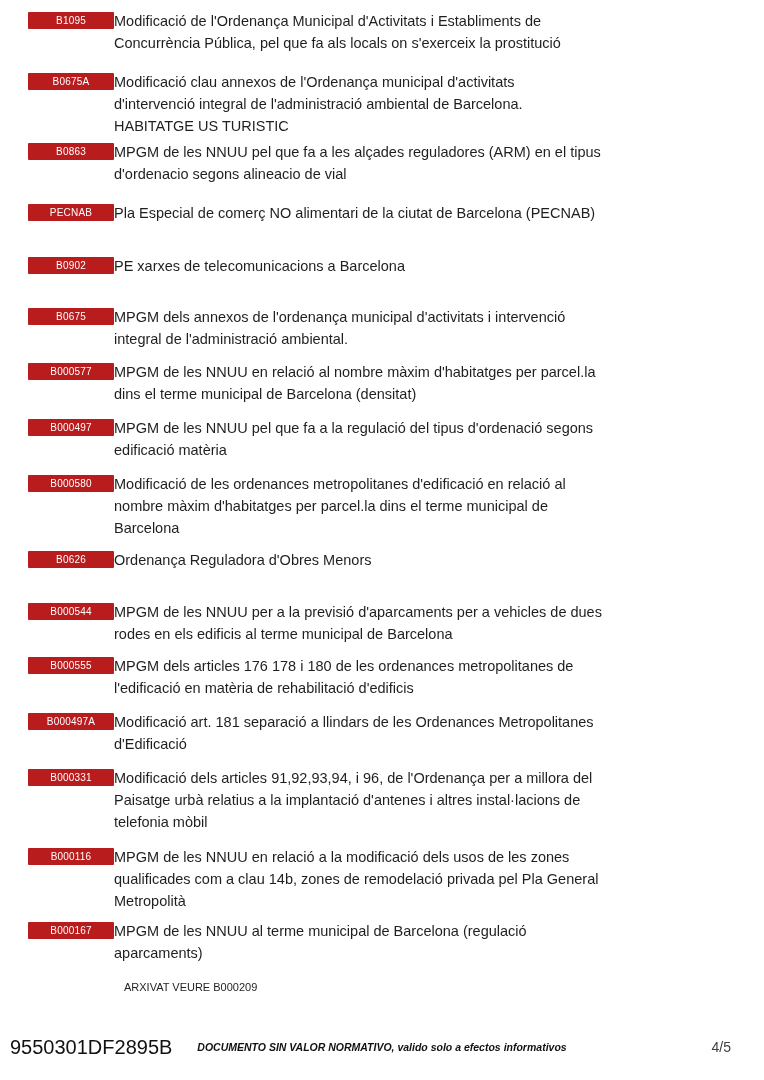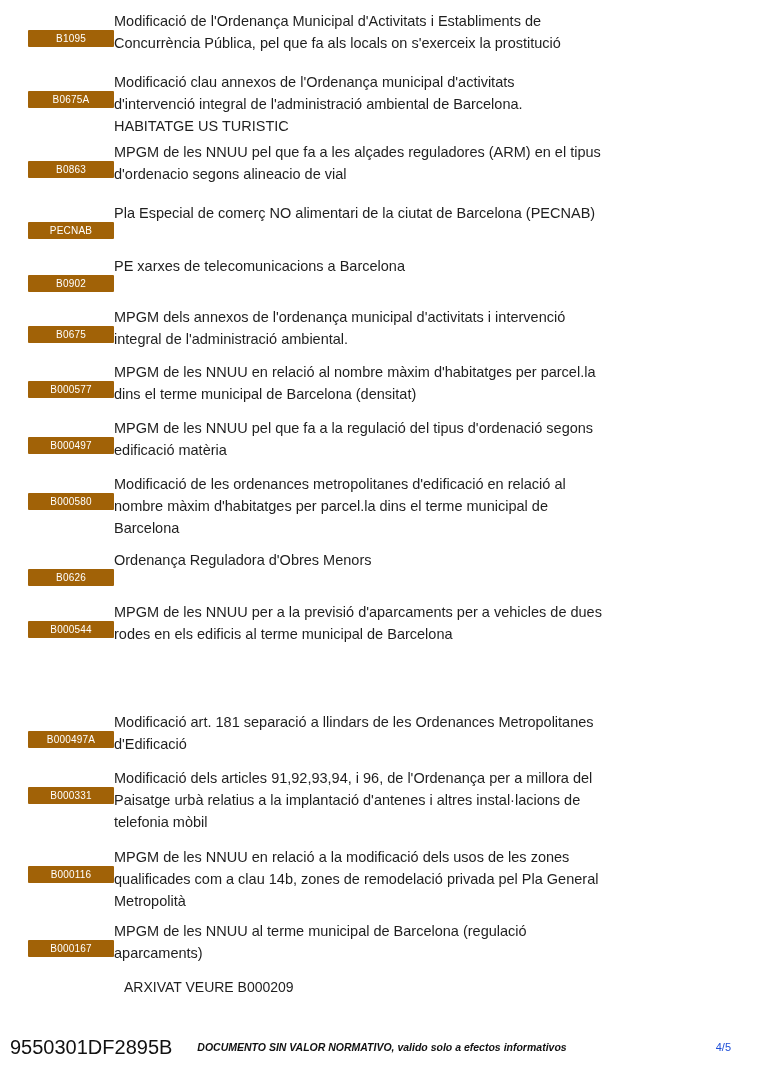--- a/index.html
+++ b/index.html
@@ -16,41 +16,41 @@
   .entry {
     position: absolute;
     left: 28px;
     width: 610px;
     display: flex;
     align-items: flex-start;
   }
   .badge {
     flex: 0 0 86px;
     height: 17px;
-    margin-top: 20px;
-    background: #a16207;
+    margin-top: 2px;
+    background: #b91c1c;
     color: #ffffff;
     font-size: 10px;
     line-height: 17px;
     text-align: center;
     letter-spacing: 0.2px;
     border-radius: 1px;
   }
   .entry-text {
     flex: 1;
     color: #1f1f1f;
     font-size: 14.5px;
     line-height: 22px;
     white-space: pre-line;
   }
   .note {
     position: absolute;
     left: 124px;
     color: #1f1f1f;
-    font-size: 14px;
+    font-size: 11px;
     line-height: 22px;
   }
   .footer {
     position: absolute;
     left: 0;
     right: 0;
     top: 1036px;
     height: 22px;
     display: flex;
     align-items: center;
@@ -67,22 +67,22 @@
     right: 0;
     text-align: center;
     color: #111111;
     font-size: 10.5px;
     font-weight: bold;
     font-style: italic;
   }
   .footer-page {
     position: absolute;
     right: 33px;
-    color: #1d4ed8;
-    font-size: 11px;
+    color: #404040;
+    font-size: 14px;
   }
 </style>
 </head>
 <body>
 
 <div class="page">
 
   <div class="entry" style="top:10px">
     <div class="badge">B1095</div>
     <div class="entry-text">Modificació de l'Ordenança Municipal d'Activitats i Establiments de
@@ -130,20 +130,25 @@
   </div>
   <div class="entry" style="top:549px">
     <div class="badge">B0626</div>
     <div class="entry-text">Ordenança Reguladora d'Obres Menors</div>
   </div>
   <div class="entry" style="top:601px">
     <div class="badge">B000544</div>
     <div class="entry-text">MPGM de les NNUU per a la previsió d'aparcaments per a vehicles de dues
 rodes en els edificis al terme municipal de Barcelona</div>
   </div>
+  <div class="entry" style="top:655px">
+    <div class="badge">B000555</div>
+    <div class="entry-text">MPGM dels articles 176 178 i 180 de les ordenances metropolitanes de
+l'edificació en matèria de rehabilitació d'edificis</div>
+  </div>
   <div class="entry" style="top:711px">
     <div class="badge">B000497A</div>
     <div class="entry-text">Modificació art. 181 separació a llindars de les Ordenances Metropolitanes
 d'Edificació</div>
   </div>
   <div class="entry" style="top:767px">
     <div class="badge">B000331</div>
     <div class="entry-text">Modificació dels articles 91,92,93,94, i 96, de l'Ordenança per a millora del
 Paisatge urbà relatius a la implantació d'antenes i altres instal·lacions de
 telefonia mòbil</div>

